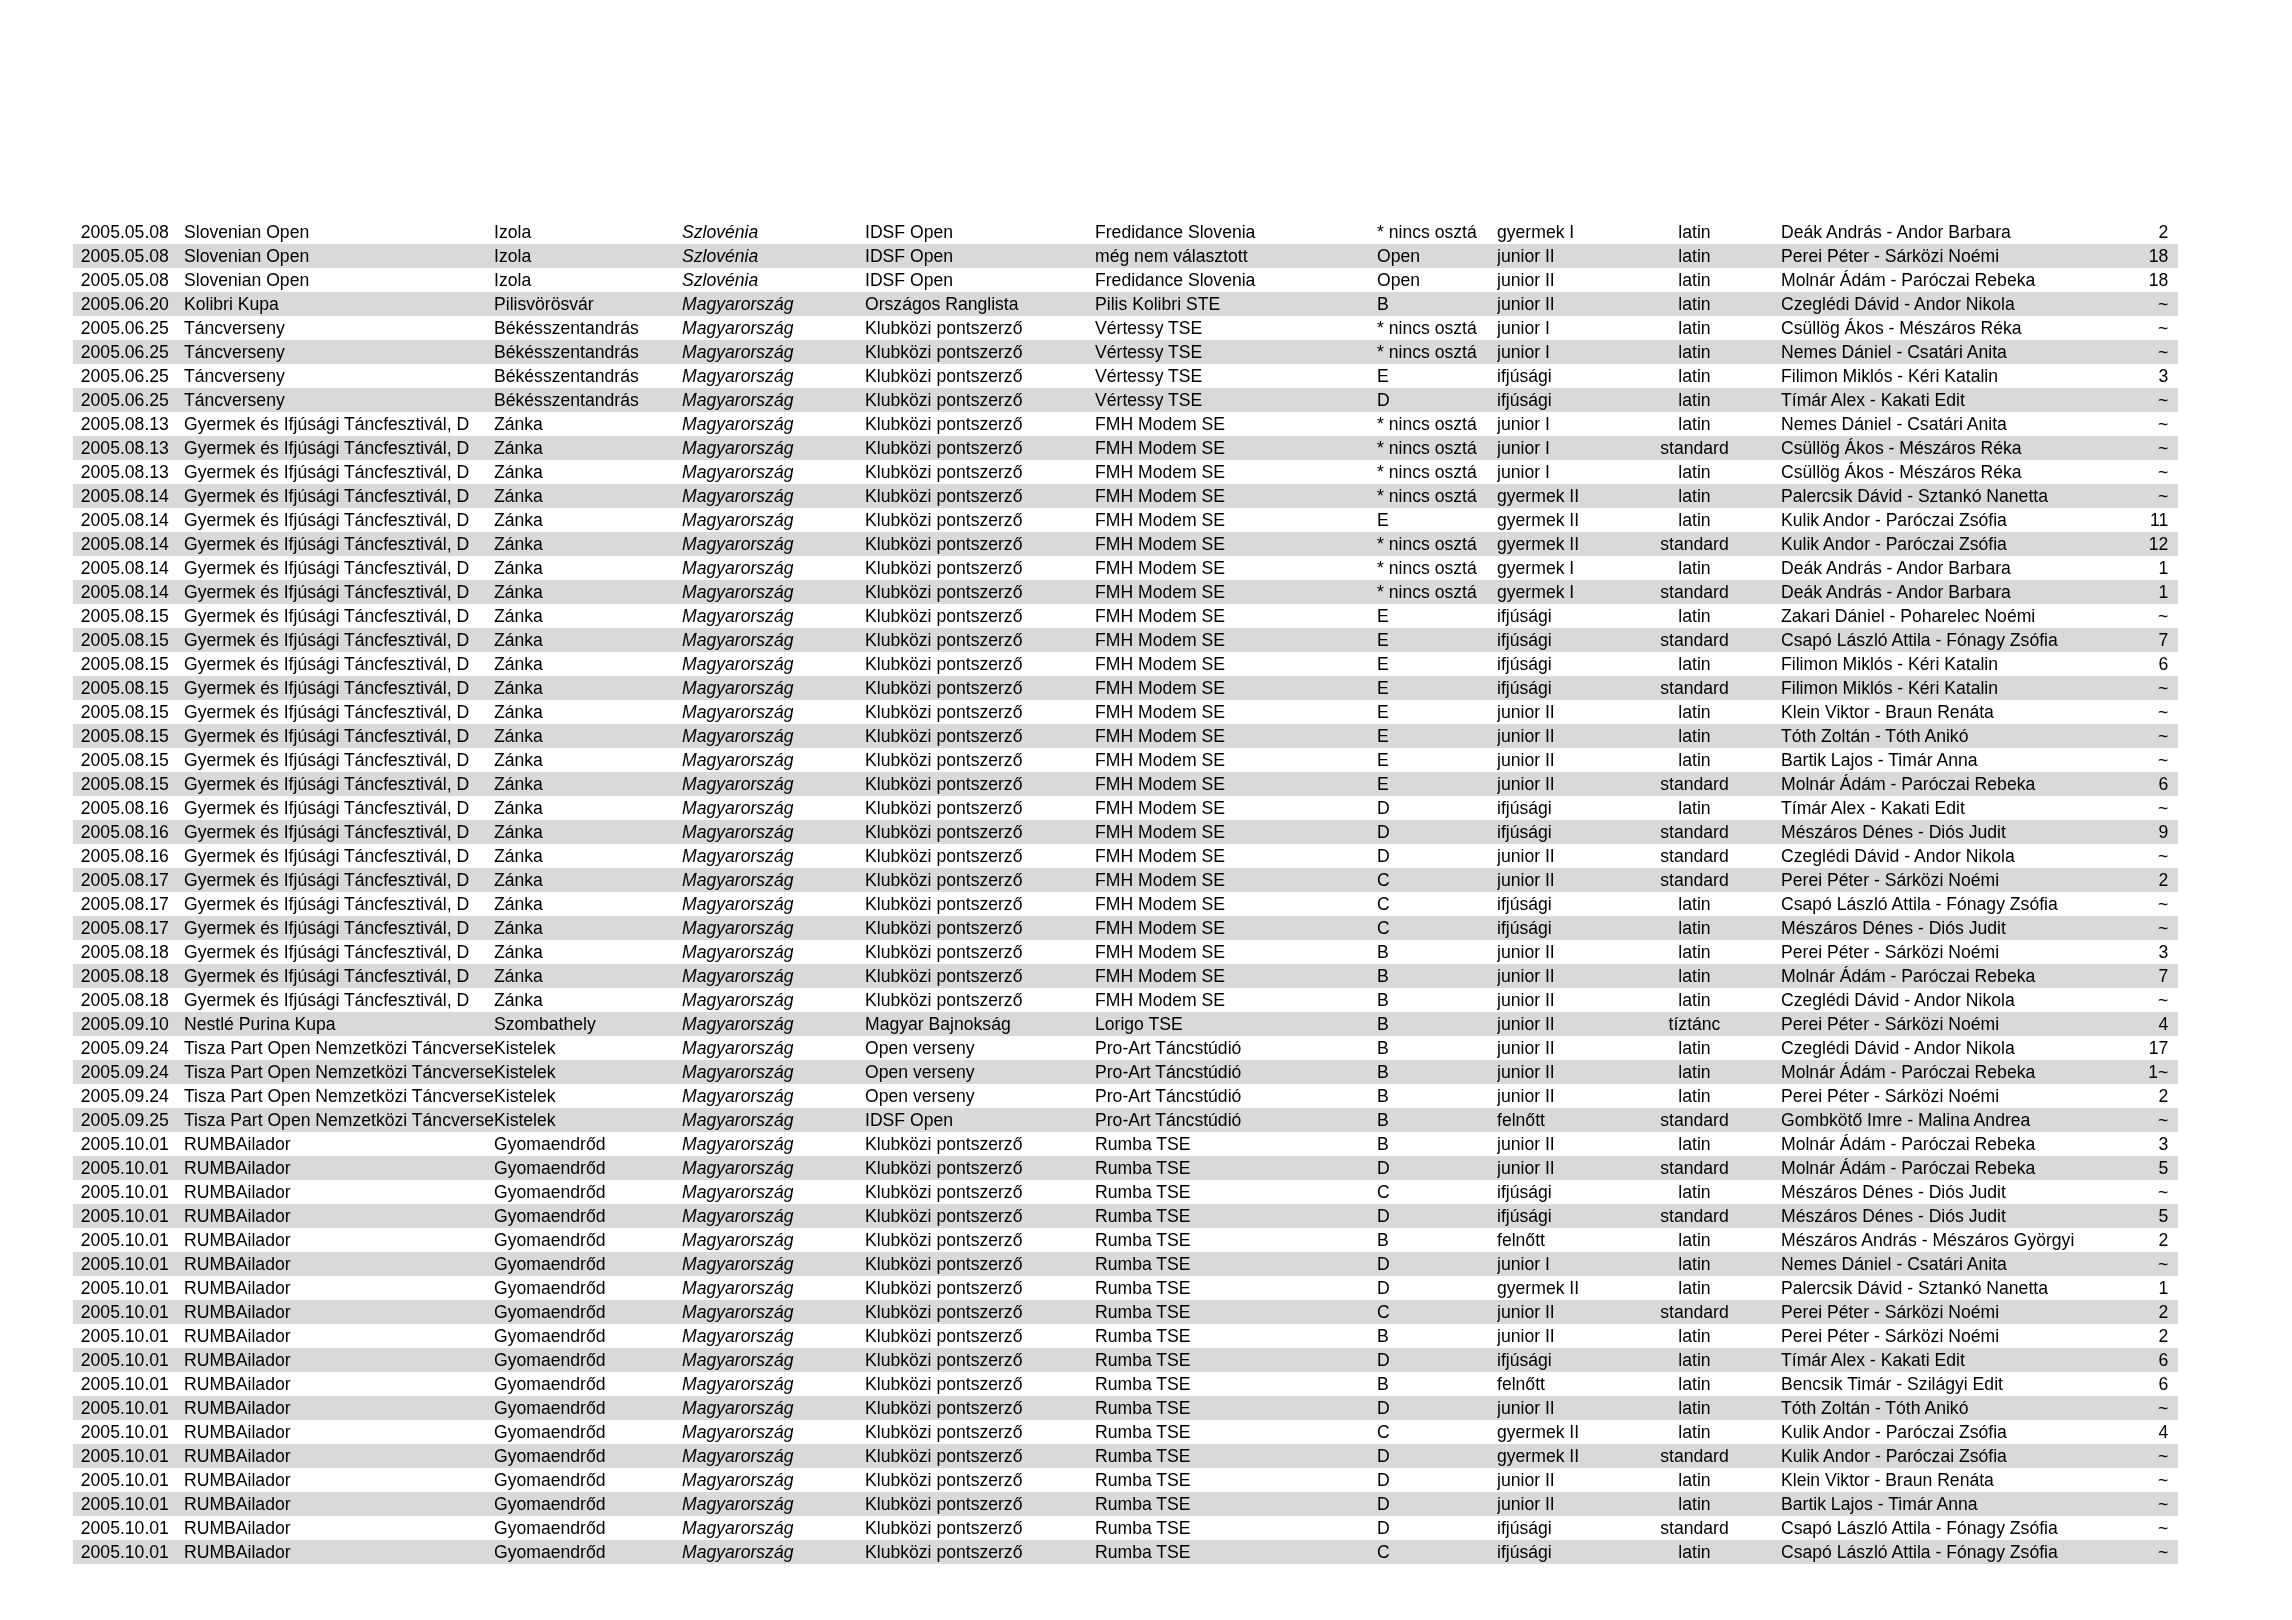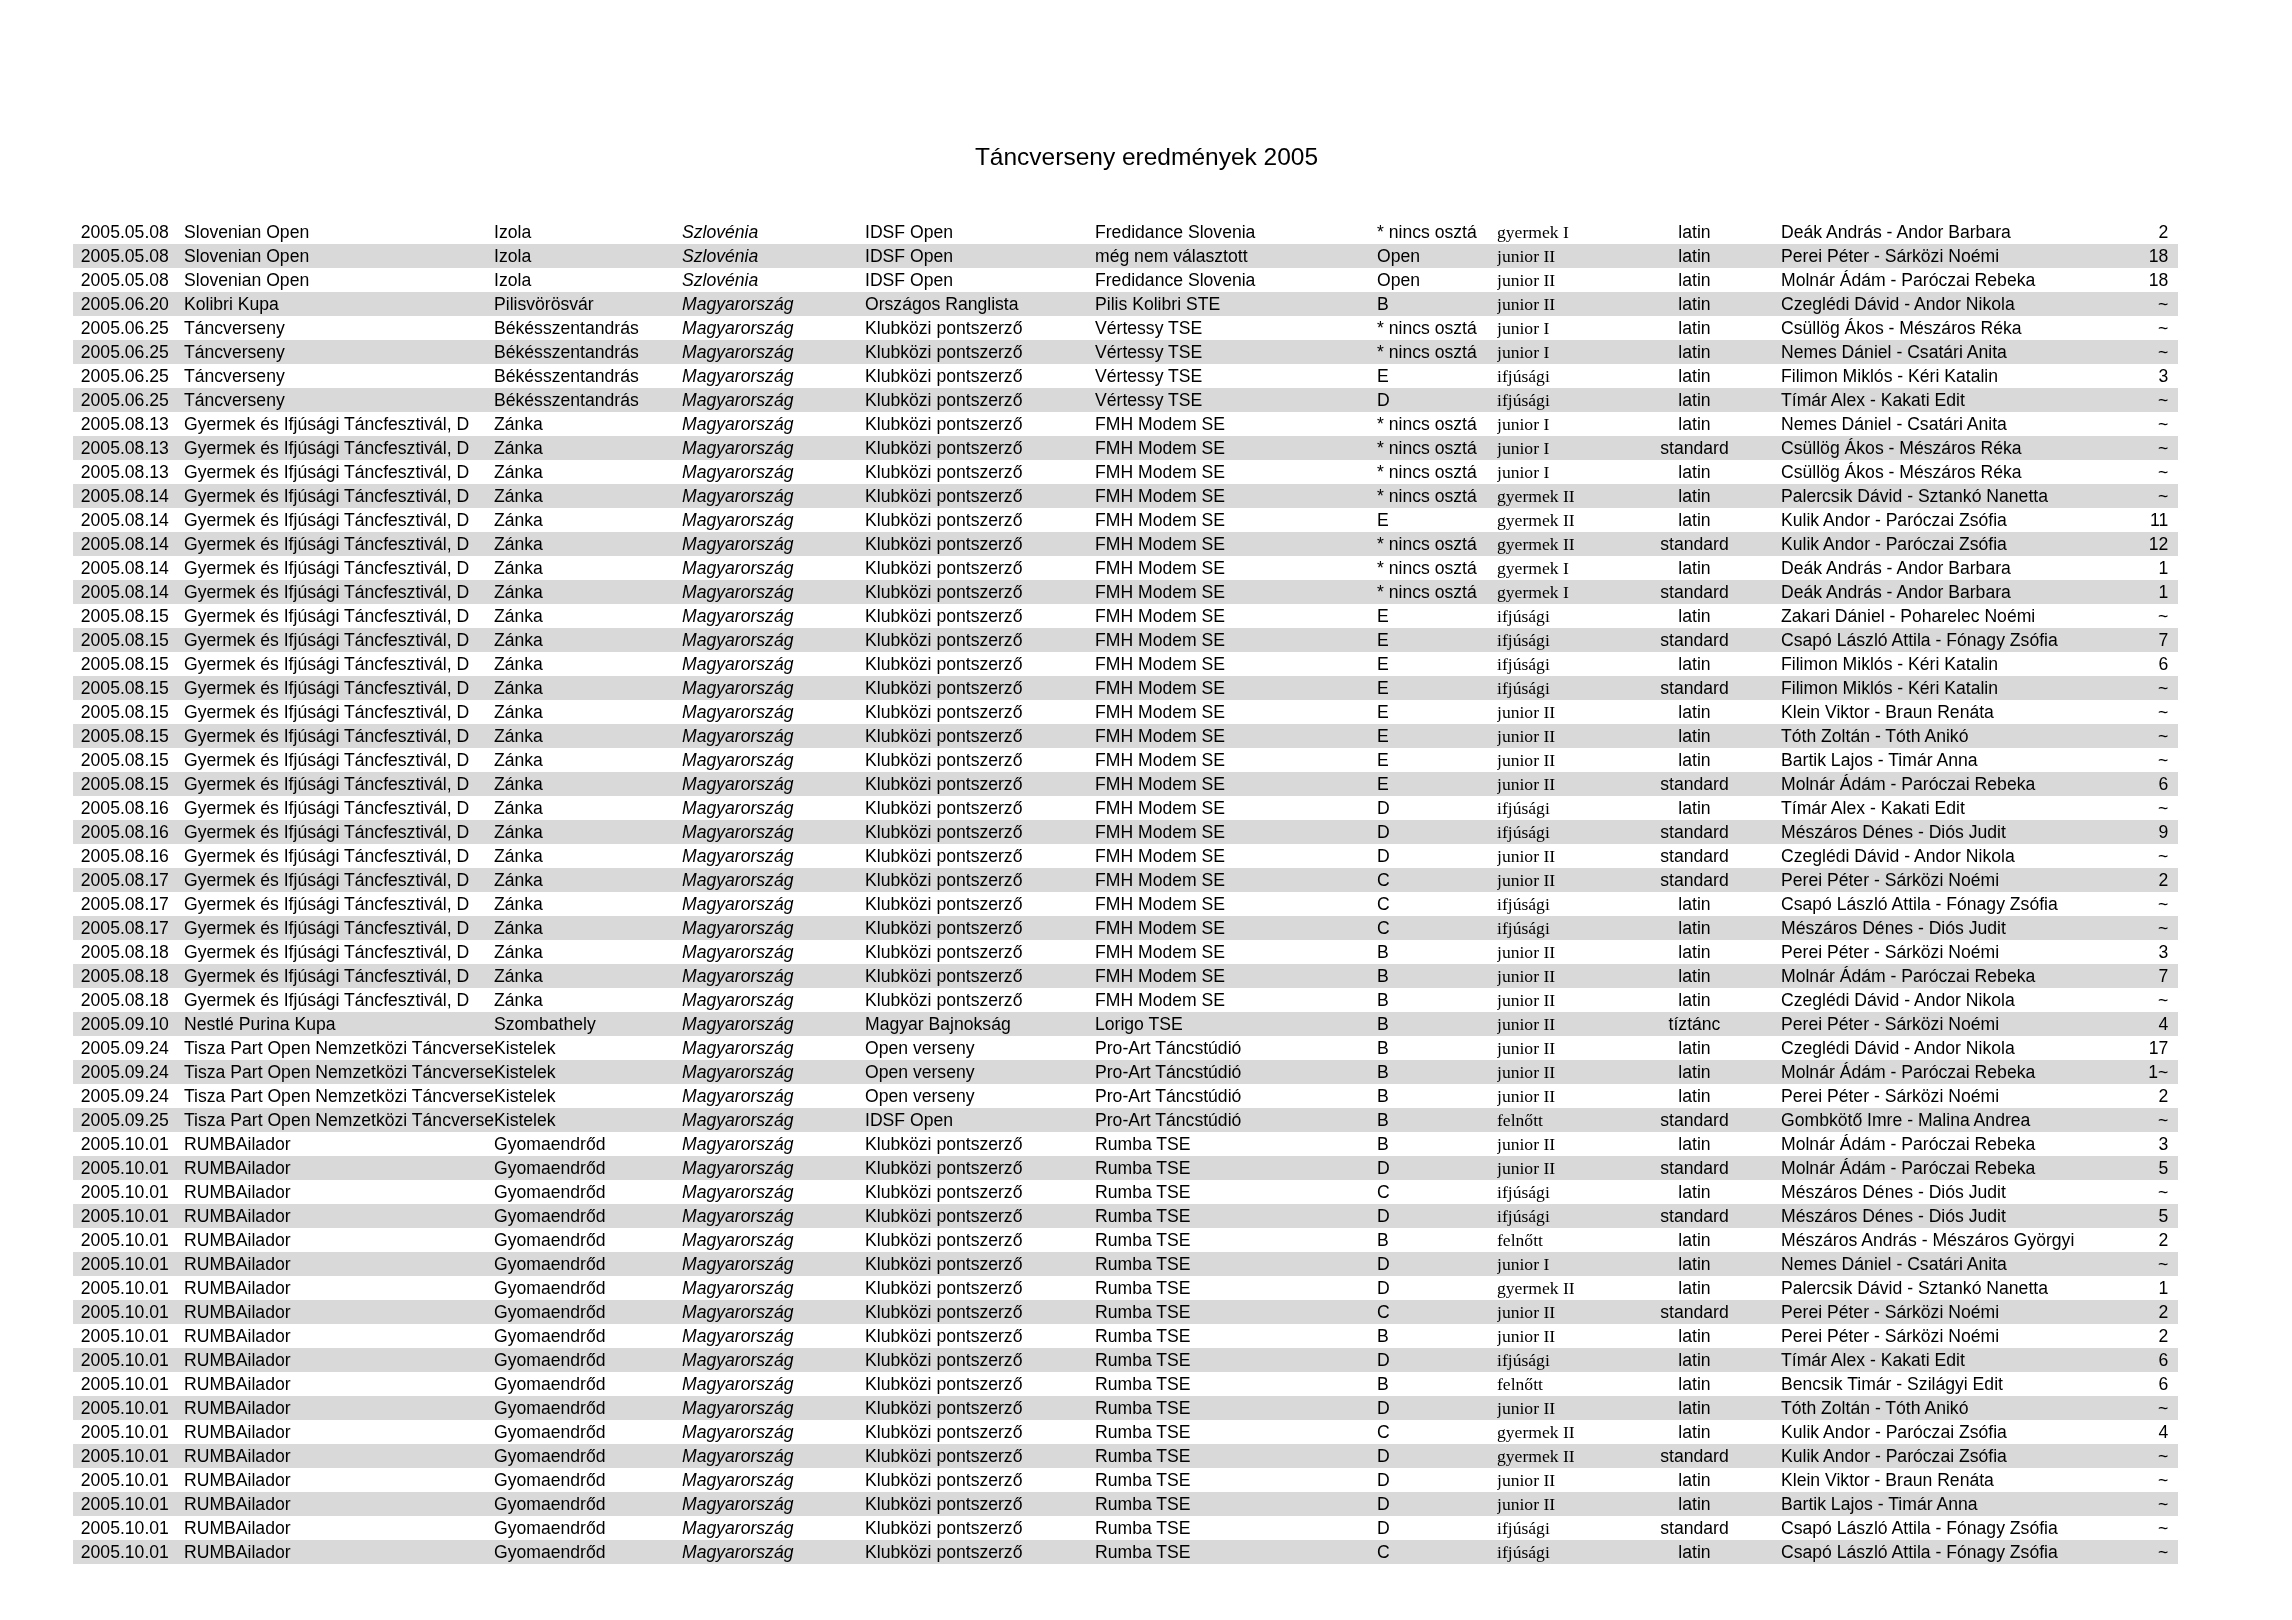--- a/index.html
+++ b/index.html
@@ -42,30 +42,29 @@
     overflow: hidden;
     box-sizing: border-box;
   }
   .c-date      { width: 111px; padding-left: 7.8px; }
   .c-event     { width: 310px; }
   .c-location  { width: 188px; }
   .c-country   { width: 183px; font-style: italic; }
   .c-type      { width: 230px; }
   .c-organizer { width: 282px; }
   .c-class     { width: 120px; }
-  .c-age       { width: 111px; font-family: Liberation Serif, serif; }
+  .c-age       { width: 111px; }
   .c-style     { width: 173px; text-align: center; }
   .c-couple    { width: 317px; }
   .c-result    { width: 80px; text-align: right; padding-right: 9.8px; }
 </style>
 </head>
 <body>
 
 <div class="page">
-  <div class="title">Táncverseny eredmények 2005</div>
   <div class="table" id="results-table">
       <div class="row">
         <div class="cell c-date">2005.05.08</div>
         <div class="cell c-event">Slovenian Open</div>
         <div class="cell c-location">Izola</div>
         <div class="cell c-country">Szlovénia</div>
         <div class="cell c-type">IDSF Open</div>
         <div class="cell c-organizer">Fredidance Slovenia</div>
         <div class="cell c-class">* nincs osztá</div>
         <div class="cell c-age">gyermek I</div>

